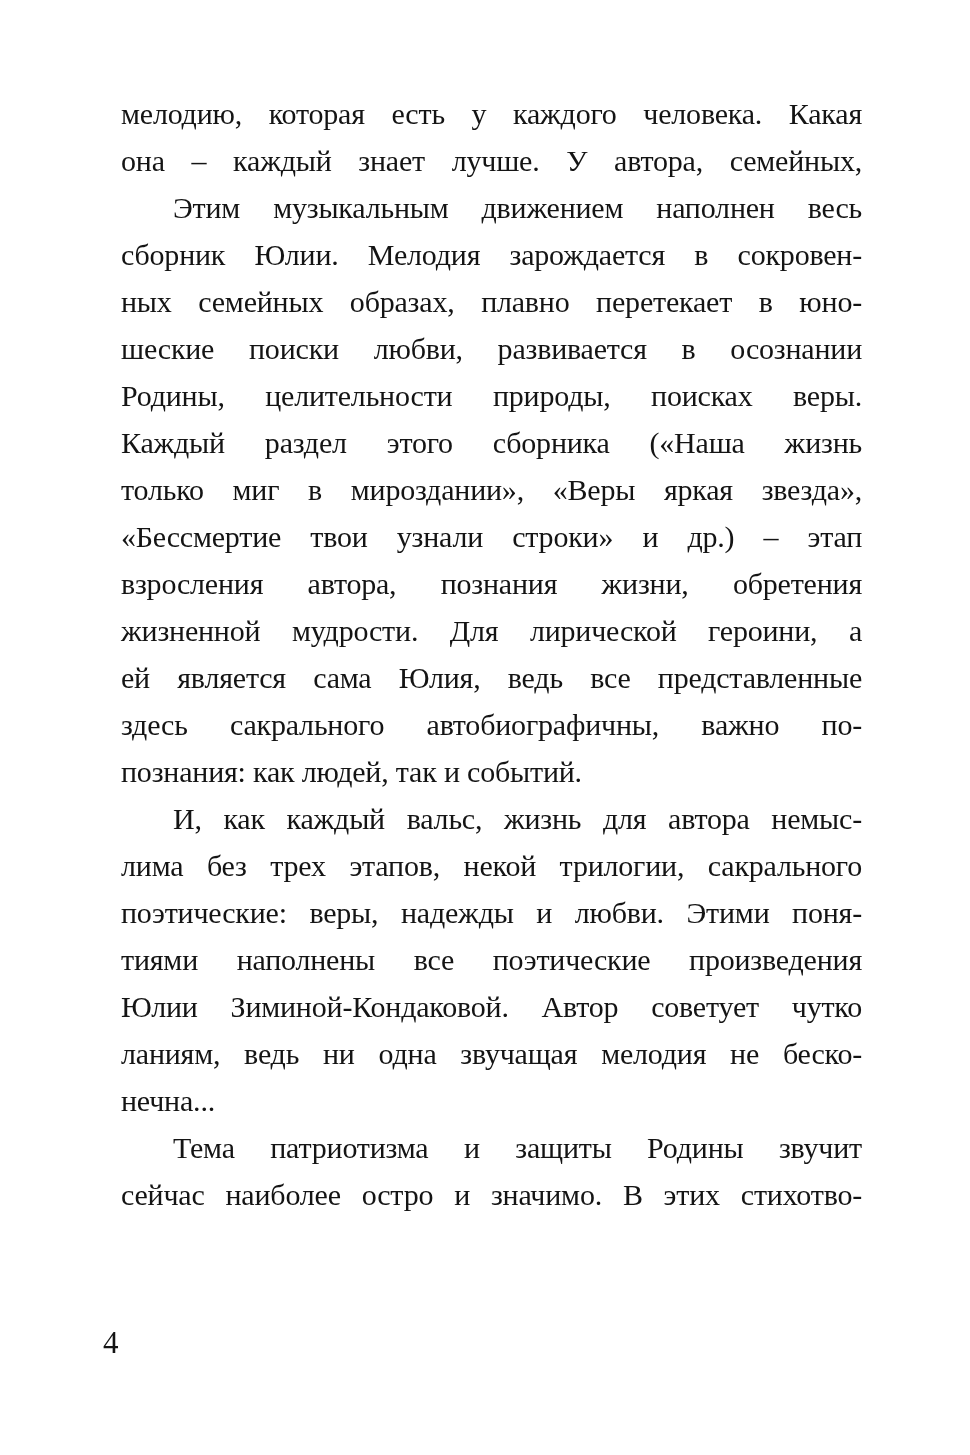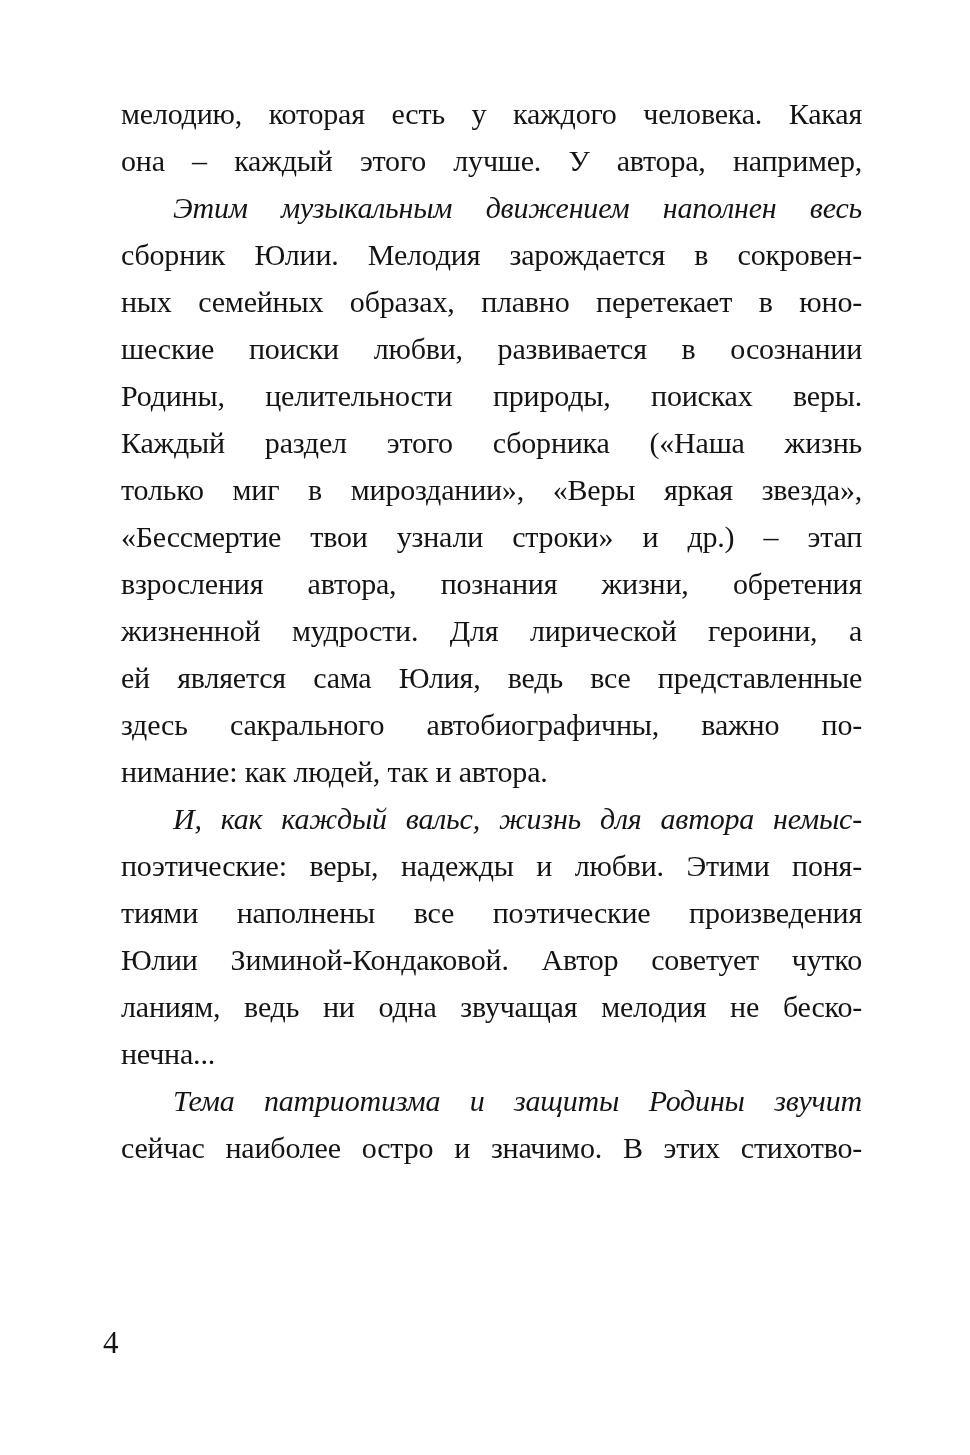--- a/index.html
+++ b/index.html
@@ -31,52 +31,52 @@
     
     text-align-last: justify;
     letter-spacing: -0.2px;
   }
   .line.end {
     
     text-align-last: left;
   }
   .line.indent {
     text-indent: 52px;
-    font-style: italic;
   }
   .page-number {
     position: absolute;
     left: 103px;
     top: 1325px;
     font-size: 31px;
     line-height: 36px;
     color: #141414;
   }
 </style>
 </head>
 <body>
 
 <div class="book-page">
   <div class="page-text">
       <div class="line">мелодию, которая есть у каждого человека. Какая</div>
-      <div class="line">она – каждый этого лучше. У автора, например,</div>
+      <div class="line">она – каждый знает лучше. У автора, семейных,</div>
       <div class="line indent">Этим музыкальным движением наполнен весь</div>
       <div class="line">сборник Юлии. Мелодия зарождается в сокровен-</div>
       <div class="line">ных семейных образах, плавно перетекает в юно-</div>
       <div class="line">шеские поиски любви, развивается в осознании</div>
       <div class="line">Родины, целительности природы, поисках веры.</div>
       <div class="line">Каждый раздел этого сборника («Наша жизнь</div>
       <div class="line">только миг в мироздании», «Веры яркая звезда»,</div>
       <div class="line">«Бессмертие твои узнали строки» и др.) – этап</div>
       <div class="line">взросления автора, познания жизни, обретения</div>
       <div class="line">жизненной мудрости. Для лирической героини, а</div>
       <div class="line">ей является сама Юлия, ведь все представленные</div>
       <div class="line">здесь сакрального автобиографичны, важно по-</div>
-      <div class="line end">нимание: как людей, так и автора.</div>
+      <div class="line end">познания: как людей, так и событий.</div>
       <div class="line indent">И, как каждый вальс, жизнь для автора немыс-</div>
+      <div class="line">лима без трех этапов, некой трилогии, сакрального</div>
       <div class="line">поэтические: веры, надежды и любви. Этими поня-</div>
       <div class="line">тиями наполнены все поэтические произведения</div>
       <div class="line">Юлии Зиминой-Кондаковой. Автор советует чутко</div>
       <div class="line">ланиям, ведь ни одна звучащая мелодия не беско-</div>
       <div class="line end">нечна...</div>
       <div class="line indent">Тема патриотизма и защиты Родины звучит</div>
       <div class="line">сейчас наиболее остро и значимо. В этих стихотво-</div>
     </div>
   <div class="page-number">4</div>
 </div>

